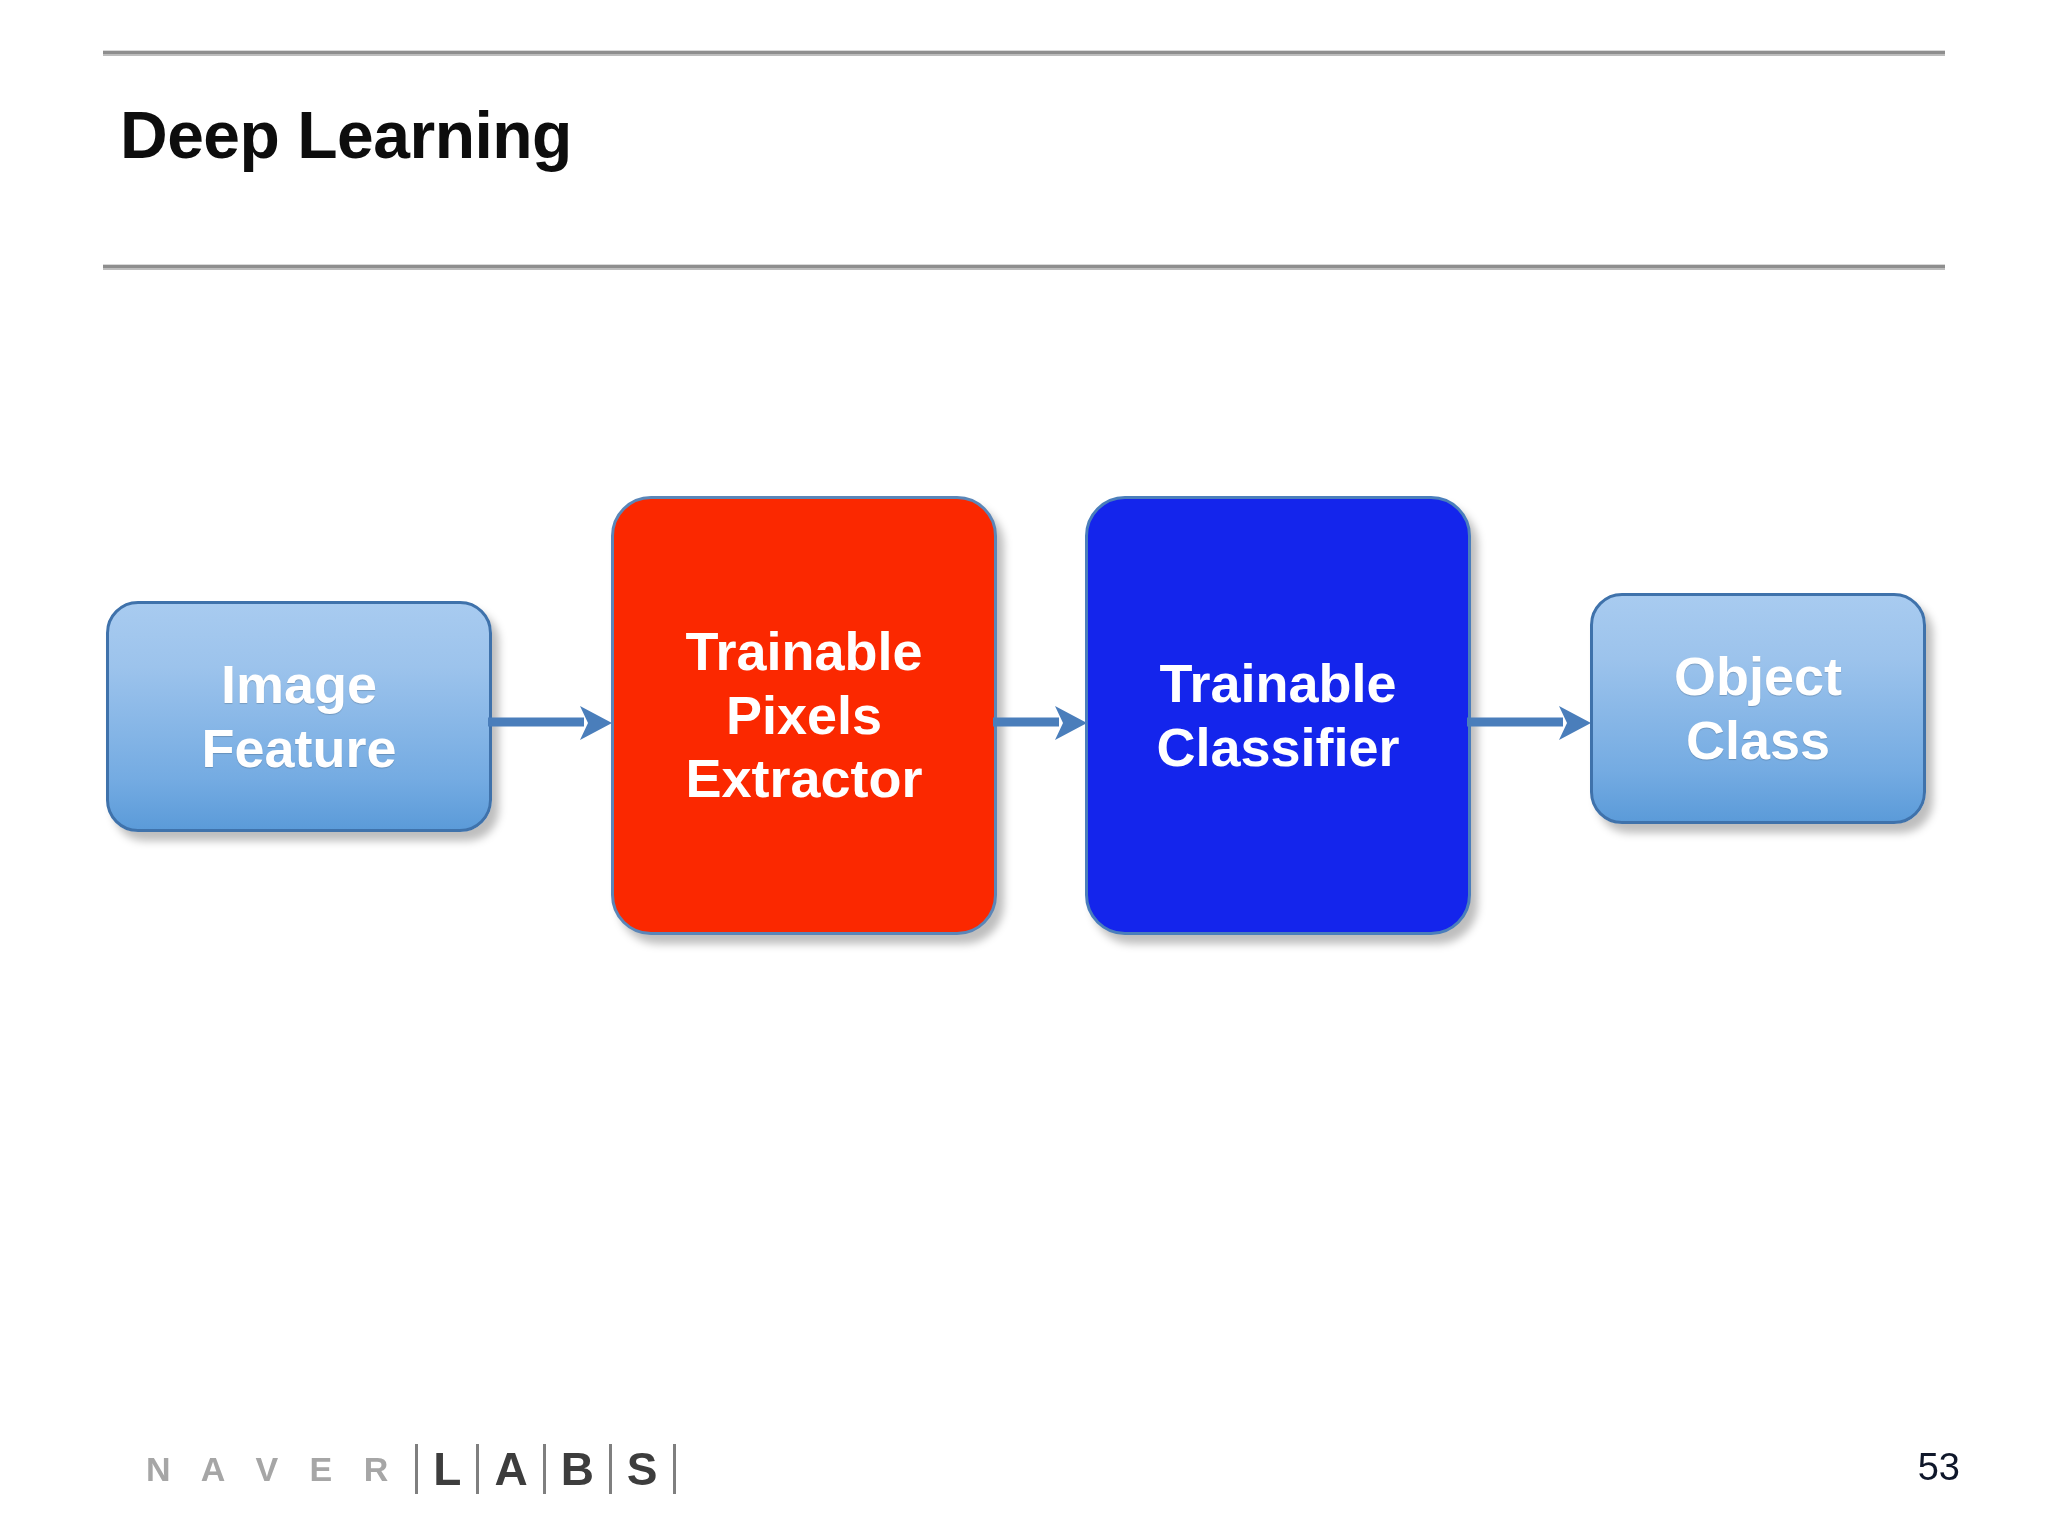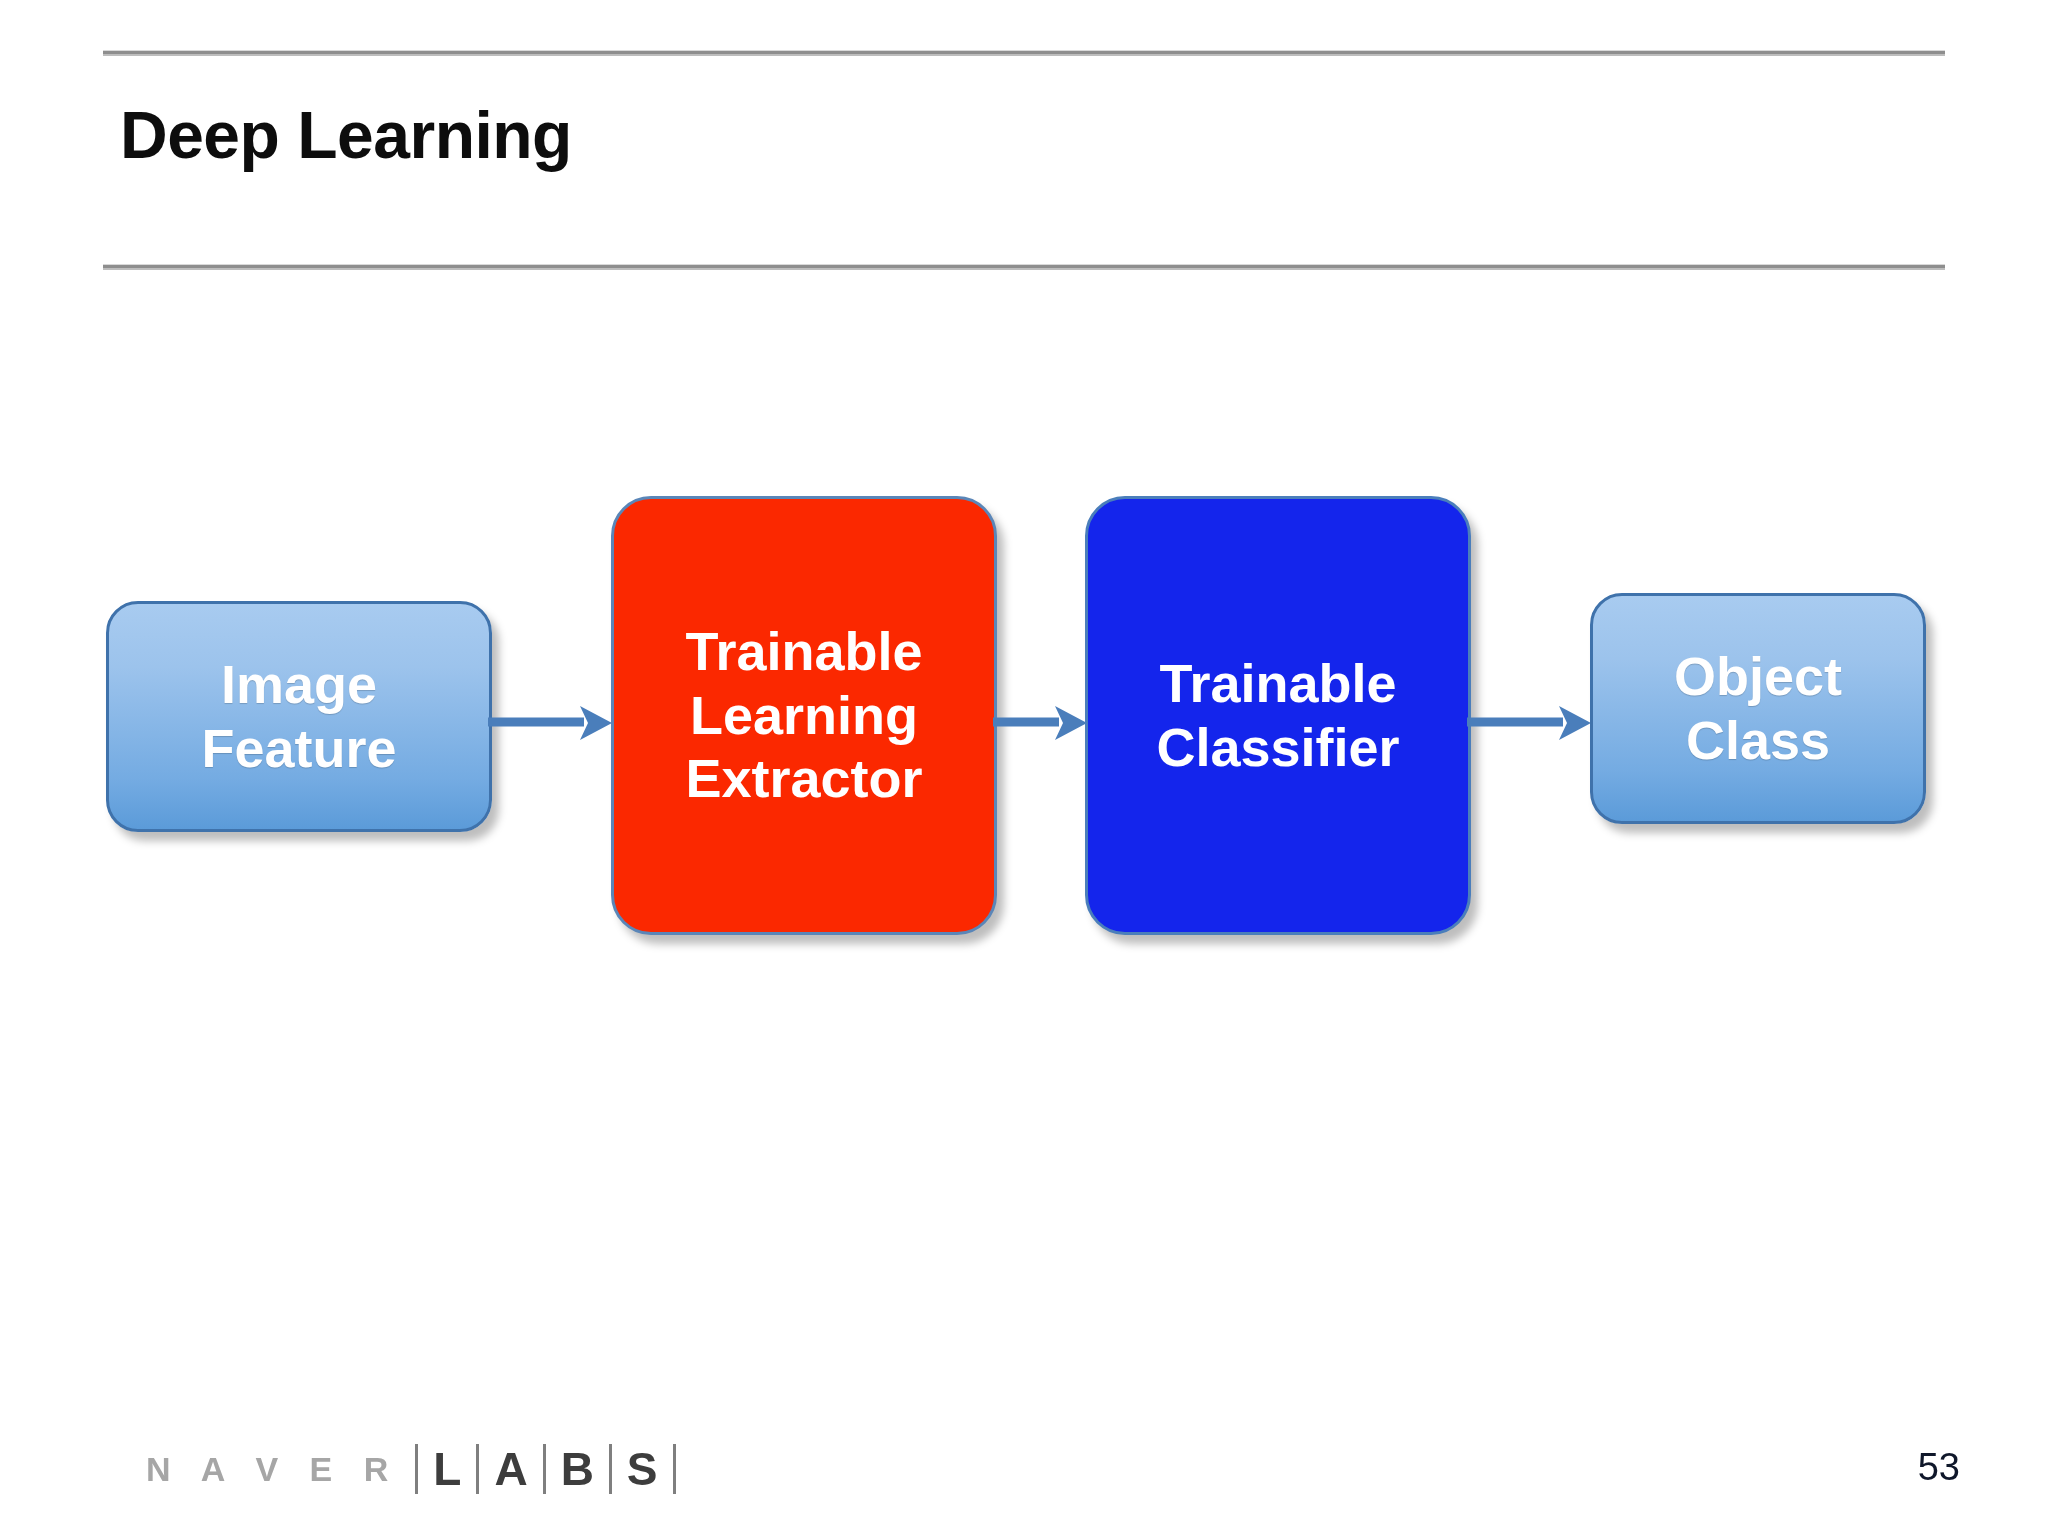--- a/index.html
+++ b/index.html
@@ -169,21 +169,21 @@
     <div class="arrow" id="arrow-1">
       <svg width="126" height="40" viewBox="0 0 126 40">
         <g>
           <path d="M0,19 L96,19" stroke="#4a7ebb" stroke-width="9" fill="none"></path>
           <path d="M92,3 L124,20 L92,37 L100,20 Z" fill="#4a7ebb"></path>
         </g>
       </svg>
     </div>
 
     <div class="node node-red" id="node-feature-extractor">
-      <span class="node-label"><span>Trainable</span><br><span>Learning</span><br><span>Extractor</span></span>
+      <span class="node-label"><span>Trainable</span><br><span>Pixels</span><br><span>Extractor</span></span>
     </div>
 
     <div class="arrow" id="arrow-2">
       <svg width="96" height="40" viewBox="0 0 96 40">
         <g>
           <path d="M0,19 L66,19" stroke="#4a7ebb" stroke-width="9" fill="none"></path>
           <path d="M62,3 L94,20 L62,37 L70,20 Z" fill="#4a7ebb"></path>
         </g>
       </svg>
     </div>

